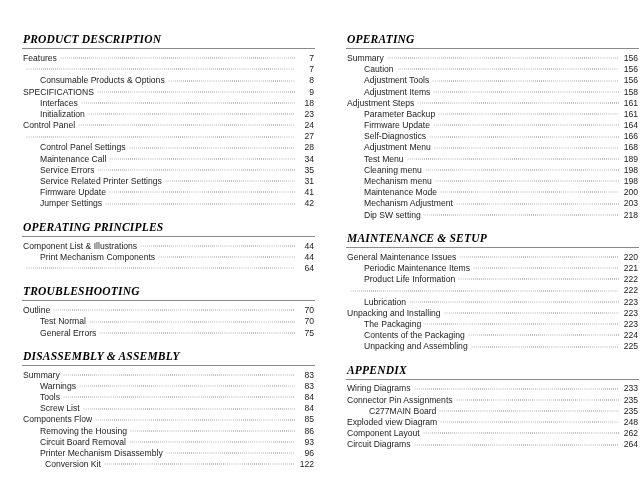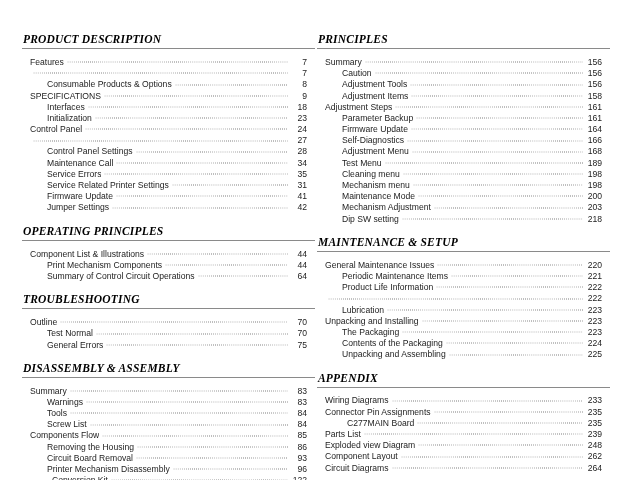--- a/index.html
+++ b/index.html
@@ -16,21 +16,21 @@
   }
 
   .page {
     position: relative;
     width: 640px;
     height: 480px;
     background: #ffffff;
     box-sizing: border-box;
     padding: 33px 18px 10px 22px;
     display: flex;
-    gap: 2px;
+    gap: 31px;
   }
 
   .column {
     width: 293px;
     flex: 0 0 293px;
   }
 
   
   .section {
     margin: 0 0 0 0;
@@ -53,21 +53,21 @@
   }
 
   .section-rule {
     height: 0;
     border-top: 1.2px solid #8a8a8a;
     margin: 0 0 4px 0;
   }
 
   
   .entries {
-    margin: 8px;
+    margin: 1px;
     padding: 0;
     list-style: none;
   }
 
   .entry {
     display: flex;
     align-items: flex-end;
     font-size: 8.6px;
     line-height: 11.2px;
     height: 11.2px;
@@ -193,21 +193,20 @@
             <span class="title">Component List &amp; Illustrations</span>
             <span class="leader"></span>
             <span class="pagenum">44</span>
           </li>
           <li class="entry lvl1">
             <span class="title">Print Mechanism Components</span>
             <span class="leader"></span>
             <span class="pagenum">44</span>
           </li>
           <li class="entry lvl1">
-            <span class="title">Summary of Control Circuit Operations</span>
             <span class="leader"></span>
             <span class="pagenum">64</span>
           </li>
         </ul>
       </div>
       <div class="section">
         <div class="section-heading">TROUBLESHOOTING</div>
         <div class="section-rule"></div>
         <ul class="entries">
           <li class="entry lvl0">
@@ -274,21 +273,21 @@
           <li class="entry lvl2">
             <span class="title">Conversion Kit</span>
             <span class="leader"></span>
             <span class="pagenum">122</span>
           </li>
         </ul>
       </div>
     </div>
   <div class="column" id="col-1">
       <div class="section">
-        <div class="section-heading">PRINCIPLES</div>
+        <div class="section-heading">OPERATING</div>
         <div class="section-rule"></div>
         <ul class="entries">
           <li class="entry lvl0">
             <span class="title">Summary</span>
             <span class="leader"></span>
             <span class="pagenum">156</span>
           </li>
           <li class="entry lvl1">
             <span class="title">Caution</span>
             <span class="leader"></span>
@@ -424,25 +423,20 @@
             <span class="title">Connector Pin Assignments</span>
             <span class="leader"></span>
             <span class="pagenum">235</span>
           </li>
           <li class="entry lvl2">
             <span class="title">C277MAIN Board</span>
             <span class="leader"></span>
             <span class="pagenum">235</span>
           </li>
           <li class="entry lvl0">
-            <span class="title">Parts List</span>
-            <span class="leader"></span>
-            <span class="pagenum">239</span>
-          </li>
-          <li class="entry lvl0">
             <span class="title">Exploded view Diagram</span>
             <span class="leader"></span>
             <span class="pagenum">248</span>
           </li>
           <li class="entry lvl0">
             <span class="title">Component Layout</span>
             <span class="leader"></span>
             <span class="pagenum">262</span>
           </li>
           <li class="entry lvl0">

